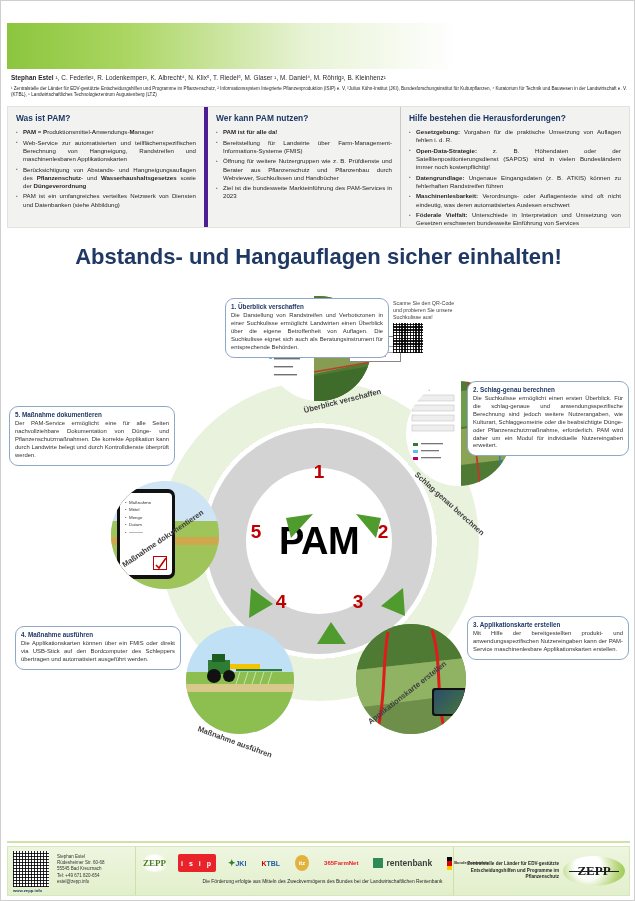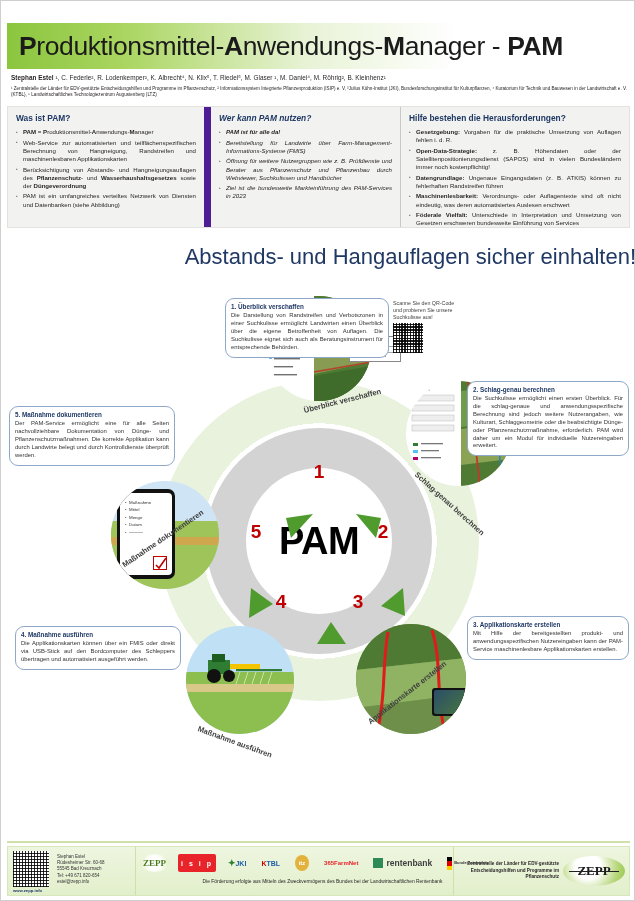--- a/index.html
+++ b/index.html
@@ -39,41 +39,41 @@
   }
 
   
   .boxrow {
     position:absolute; left:6px; top:105px; width:623px; height:122px;
     background:#f2f2f0; border:1px solid #e2e2de;
     display:flex;
   }
   .ibox { padding:6px 8px 4px 8px; position:relative; }
   .ibox.b1 { width:196px; }
-  .ibox.b2 { width:196px; border-left:7px solid #4c1d95;font-style:italic; }
+  .ibox.b2 { width:196px; border-left:4px solid #4c1d95; }
   .ibox.b3 { width:229px; border-left:1px solid #c9c9c4; }
   .ibox h3 {
     font-size:8.4px; color:#1f3864; font-weight:bold; margin-bottom:5px;
   }
   .ibox ul { list-style:none; }
   .ibox li {
     font-size:6.1px; line-height:8.1px; color:#231f20;
     padding-left:7px; position:relative; margin-bottom:2.6px;
     text-align:justify;
   }
   .ibox li:before {
     content:"▪"; position:absolute; left:0; top:-0.5px;
     font-size:5px; color:#7f7f7f;
   }
   .ibox li b { font-weight:bold; }
 
   
   .claim {
-    position:absolute; left:0; width:635px; text-align:right;
-    font-size:22px; font-weight:normal; color:#1f3864;
+    position:absolute; left:0; width:635px; text-align:center;
+    font-size:22px; font-weight:bold; color:#1f3864;
   }
   .claim.top { top:243px; }
   .claim.bottom { top:800px; }
 
   
   .diagram { position:absolute; left:0; top:285px; width:635px; height:500px; }
 
   .ring-outer {
     position:absolute; left:158px; top:95px; width:320px; height:320px;
     border-radius:50%;
@@ -190,23 +190,20 @@
     position:absolute; background:#fff; border:1px solid #888;
     display:flex; align-items:center; font-size:4.6px; color:#333;
   }
 </style>
 </head>
 <body>
 
 <div class="poster">
 
   <div class="hdr-band"></div>
-  <div class="hdr-title">
-    <span class="lt">P</span><span>roduktionsmittel-</span><span class="lt">A</span><span>nwendungs-</span><span class="lt">M</span><span>anager - </span><span class="pam">PAM</span>
-  </div>
 
   <div class="authors">
     <span>Stephan Estel </span><span class="rest">¹, C. Federle², R. Lodenkemper², K. Albrecht⁴, N. Klix⁵, T. Riedel⁵, M. Glaser ¹, M. Daniel⁴, M. Röhrig², B. Kleinhenz¹</span>
   </div>
   <div class="affil">¹ Zentralstelle der Länder für EDV-gestützte Entscheidungshilfen und Programme im Pflanzenschutz, ² Informationssystem Integrierte Pflanzenproduktion (ISIP) e. V, ³Julius Kühn-Institut (JKI), Bundesforschungsinstitut für Kulturpflanzen, ⁴ Kuratorium für Technik und Bauwesen in der Landwirtschaft e. V. (KTBL), ⁵ Landwirtschaftliches Technologiezentrum Augustenberg (LTZ)</div>
 
   <div class="boxrow">
 
     <div class="ibox b1">
       <h3>Was ist PAM?</h3>

